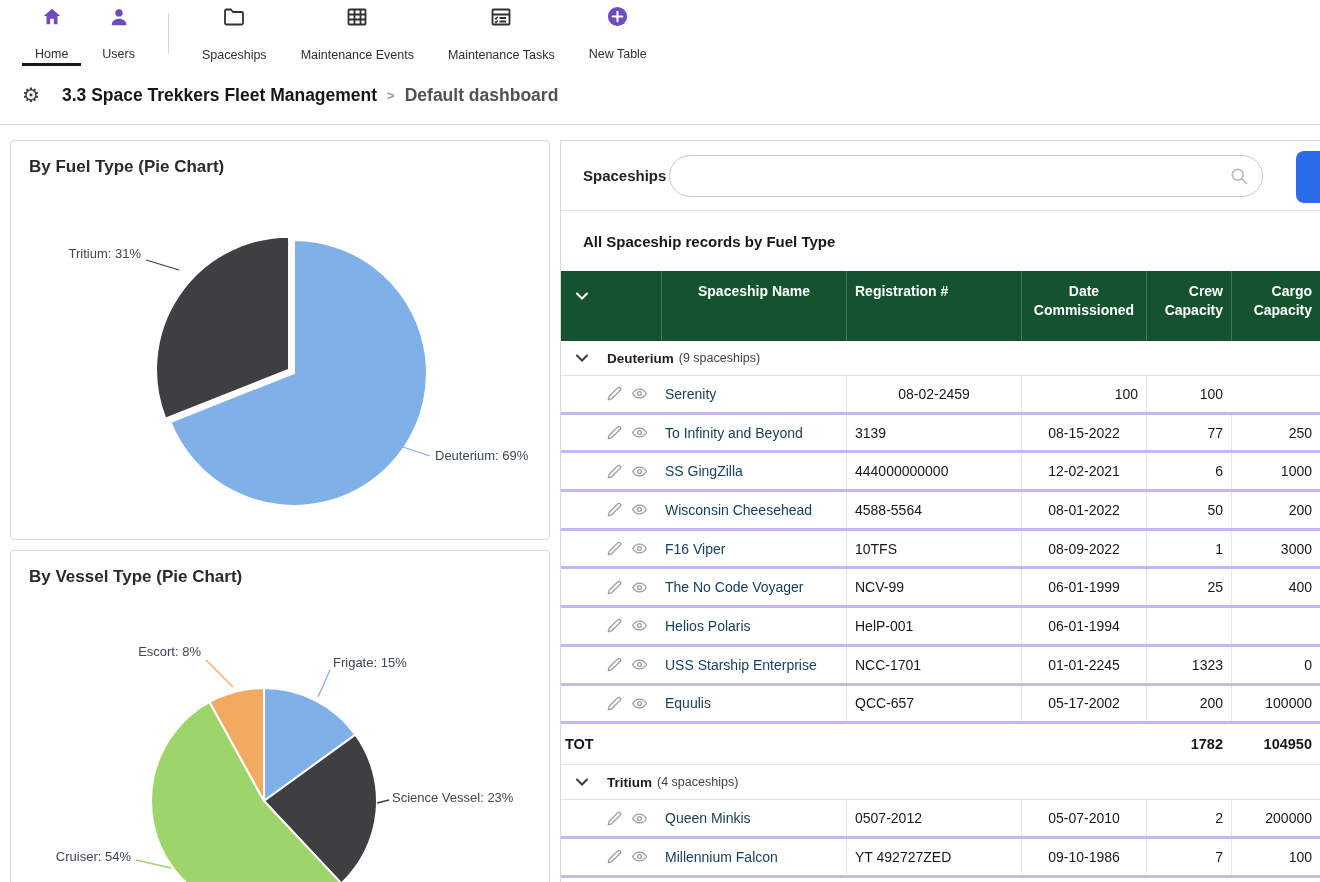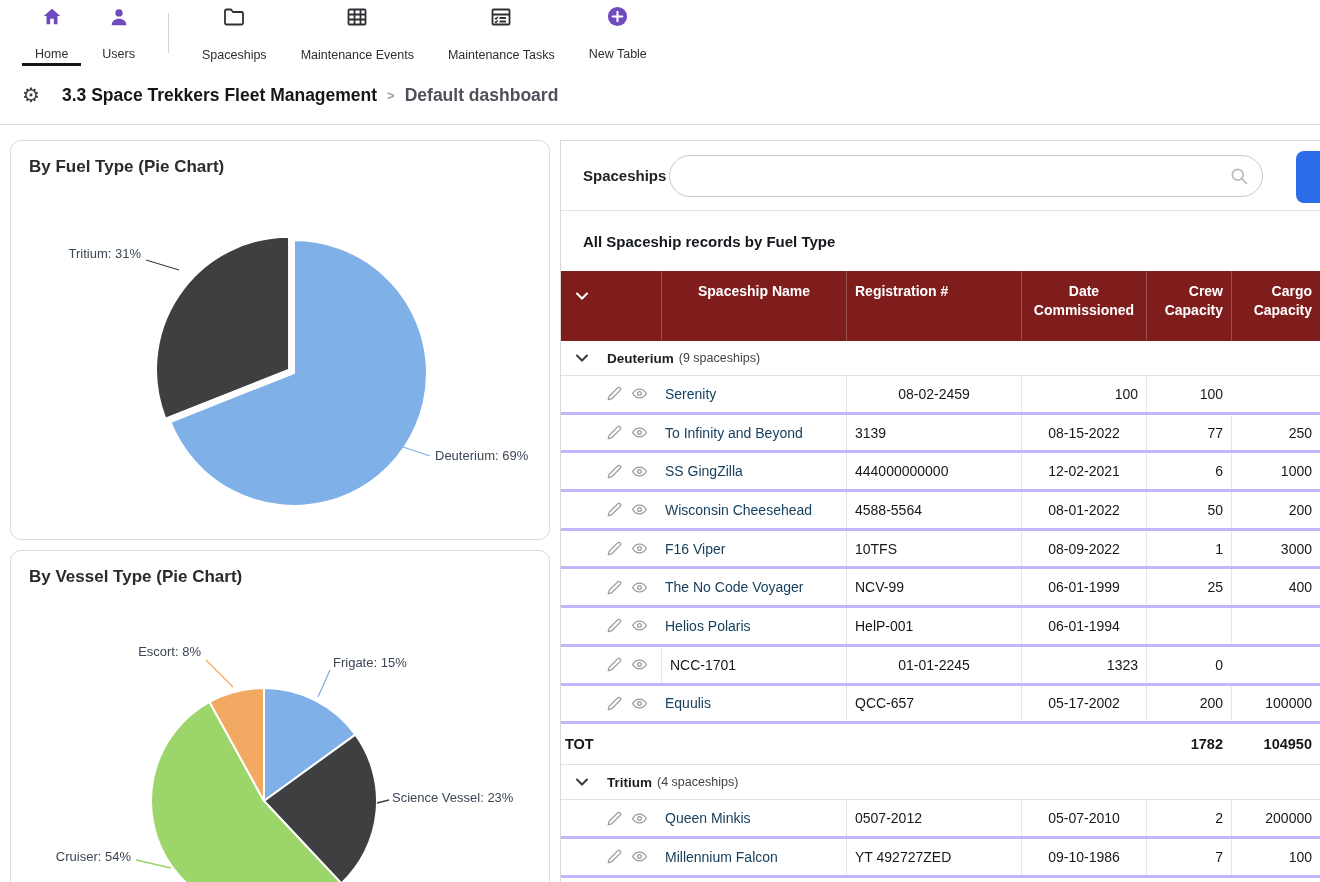--- a/index.html
+++ b/index.html
@@ -17,21 +17,21 @@
 
   
   .breadcrumb{position:absolute;top:66px;left:0;width:1320px;height:59px;display:flex;
     align-items:center;padding-left:22px;border-bottom:1px solid #d9d9d9;background:#fff}
   .gear{font-size:20px;color:#3c3c43;margin-right:22px;line-height:1;cursor:pointer}
   .bc-title{font-size:17.5px;font-weight:bold;color:#161616}
   .bc-sep{color:#9b9b9b;margin:0 10px;font-size:13px;font-weight:bold}
   .bc-page{font-size:17.5px;font-weight:bold;color:#50505a}
 
   
-  .card{position:absolute;background:#fff;border:1px solid #d9d9d9;border-radius:11px;overflow:hidden}
+  .card{position:absolute;background:#fff;border:1px solid #d9d9d9;border-radius:4px;overflow:hidden}
   #card-fuel{left:10px;top:140px;width:540px;height:400px}
   #card-vessel{left:10px;top:550px;width:540px;height:400px}
   .chart-title{position:absolute;left:18px;top:16px;font-size:17px;font-weight:600;color:#2b2b2e;z-index:2}
   .pie-svg{position:absolute;left:0;top:0;width:540px;height:400px}
   .pie-label{font-size:13px;fill:#3b4754}
 
   
   #panel{position:absolute;left:560px;top:140px;width:760px;height:742px;background:#fff;
     border-left:1px solid #d9d9d9;border-top:1px solid #d9d9d9}
   .panel-head{position:relative;height:70px;border-bottom:1px solid #e3e3e3;
@@ -40,21 +40,21 @@
   .search{position:absolute;left:108px;top:14px;width:594px;height:42px;border:1px solid #c9c9cf;
     border-radius:21px;padding:0 46px 0 18px;font-size:14px;outline:none;background:#fff}
   .search-icon{position:absolute;left:668px;top:25px;pointer-events:none}
   .primary-btn{position:absolute;right:0;top:10px;width:24px;height:52px;background:#2b6ce8;
     border:none;border-radius:8px 0 0 8px;cursor:pointer}
 
   .table-title{height:60px;display:flex;align-items:center;padding-left:22px;
     font-size:15px;font-weight:700;color:#14181c}
 
   .grid-cols{display:grid;grid-template-columns:100px 185px 175px 125px 85px 89px}
-  .t-head{background:#7f1d1d;color:#fff;height:70px;font-size:14px;font-weight:700;line-height:1.35}
+  .t-head{background:#14532d;color:#fff;height:70px;font-size:14px;font-weight:700;line-height:1.35}
   .h-cell{padding-top:11px;position:relative}
   .h-cell + .h-cell{border-left:1px solid rgba(255,255,255,.22)}
   .h-name{text-align:center}
   .h-reg{padding-left:8px}
   .h-date{text-align:center;padding-left:6px;padding-right:6px}
   .h-crew,.h-cargo{text-align:right;padding-right:8px}
   .h-chev{position:absolute;left:15px;top:15px;color:#fff;cursor:pointer}
 
   .t-row{height:38.7px;border-bottom:3px solid #c4b5fd;font-size:14px;cursor:pointer}
   .cell{display:flex;align-items:center;height:100%;overflow:hidden;white-space:nowrap}
@@ -309,20 +309,21 @@
       <div class="grid-cols t-row">
         <div class="cell c-icons">
           <svg width="15" height="15" viewBox="0 0 24 24" fill="none" stroke="#9a9aa0" stroke-width="2" stroke-linecap="round" stroke-linejoin="round">
             <path d="M17 3a2.8 2.8 0 114 4L7.5 20.5 2 22l1.5-5.5z"></path>
           </svg>
           <svg width="17" height="15" viewBox="0 0 24 24" fill="none" stroke="#9a9aa0" stroke-width="2">
             <path d="M1 12s4-7 11-7 11 7 11 7-4 7-11 7S1 12 1 12z"></path>
             <circle cx="12" cy="12" r="3"></circle>
           </svg>
         </div>
+        <div class="cell c-name">USS Starship Enterprise</div>
         <div class="cell c-reg">NCC-1701</div>
         <div class="cell c-date">01-01-2245</div>
         <div class="cell c-crew">1323</div>
         <div class="cell c-cargo">0</div>
       </div>
       <div class="grid-cols t-row">
         <div class="cell c-icons">
           <svg width="15" height="15" viewBox="0 0 24 24" fill="none" stroke="#9a9aa0" stroke-width="2" stroke-linecap="round" stroke-linejoin="round">
             <path d="M17 3a2.8 2.8 0 114 4L7.5 20.5 2 22l1.5-5.5z"></path>
           </svg>

